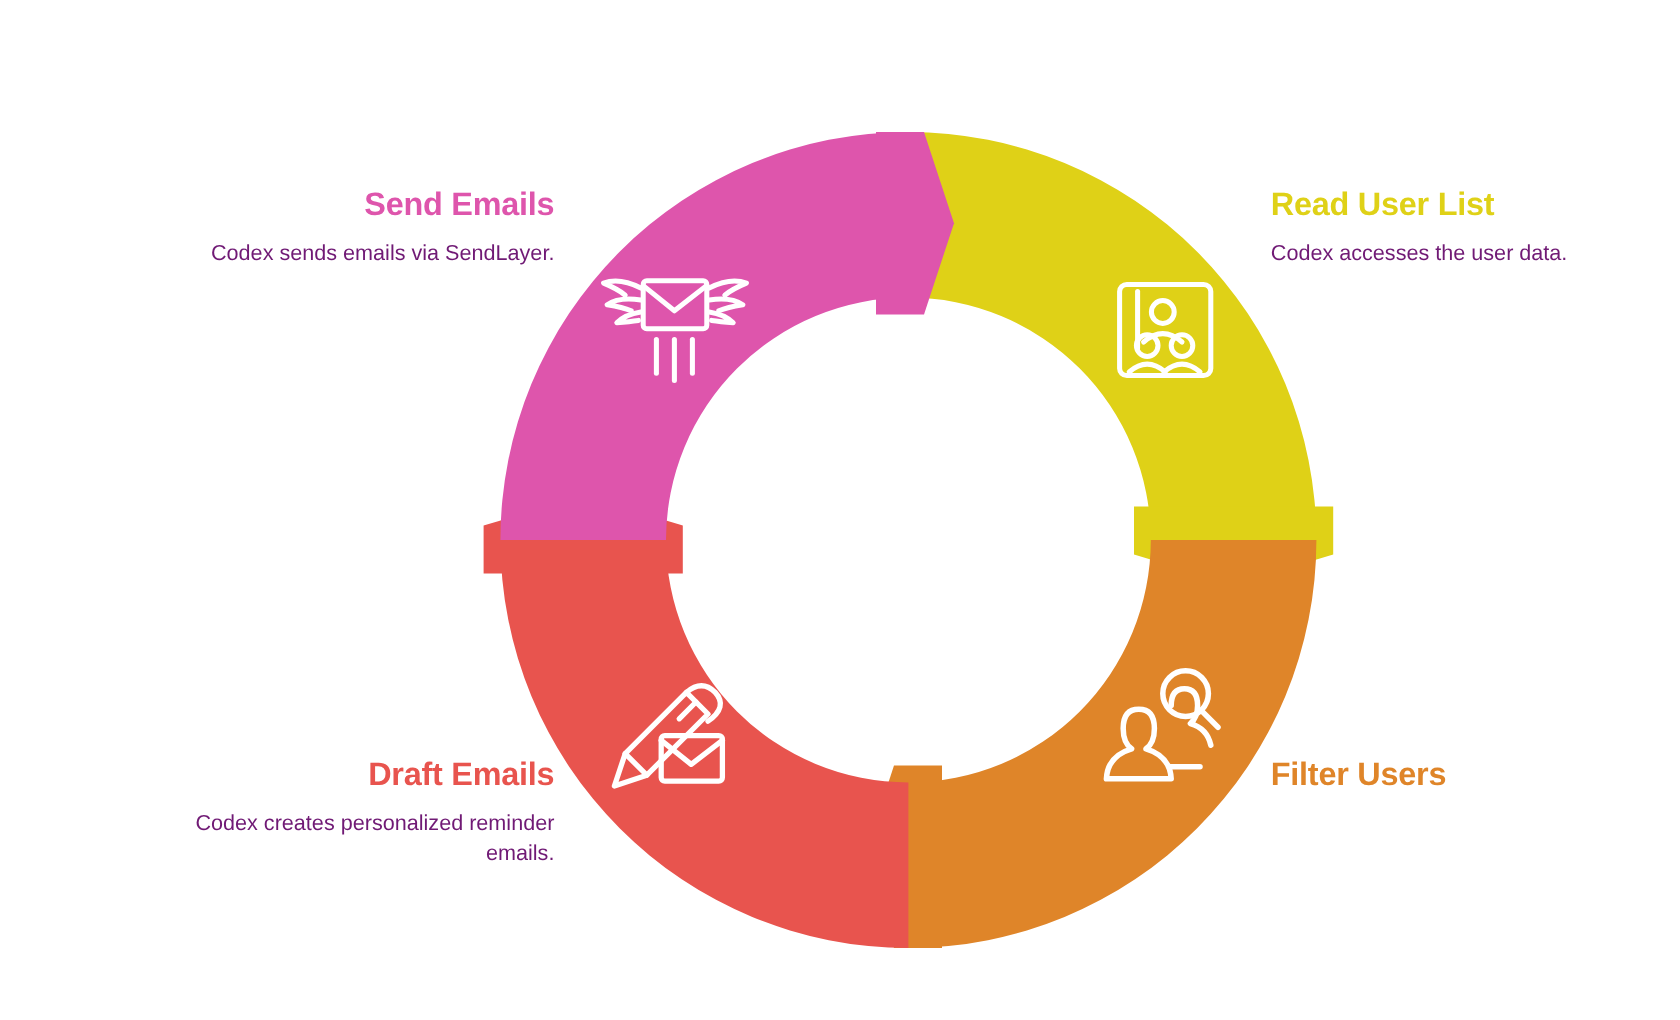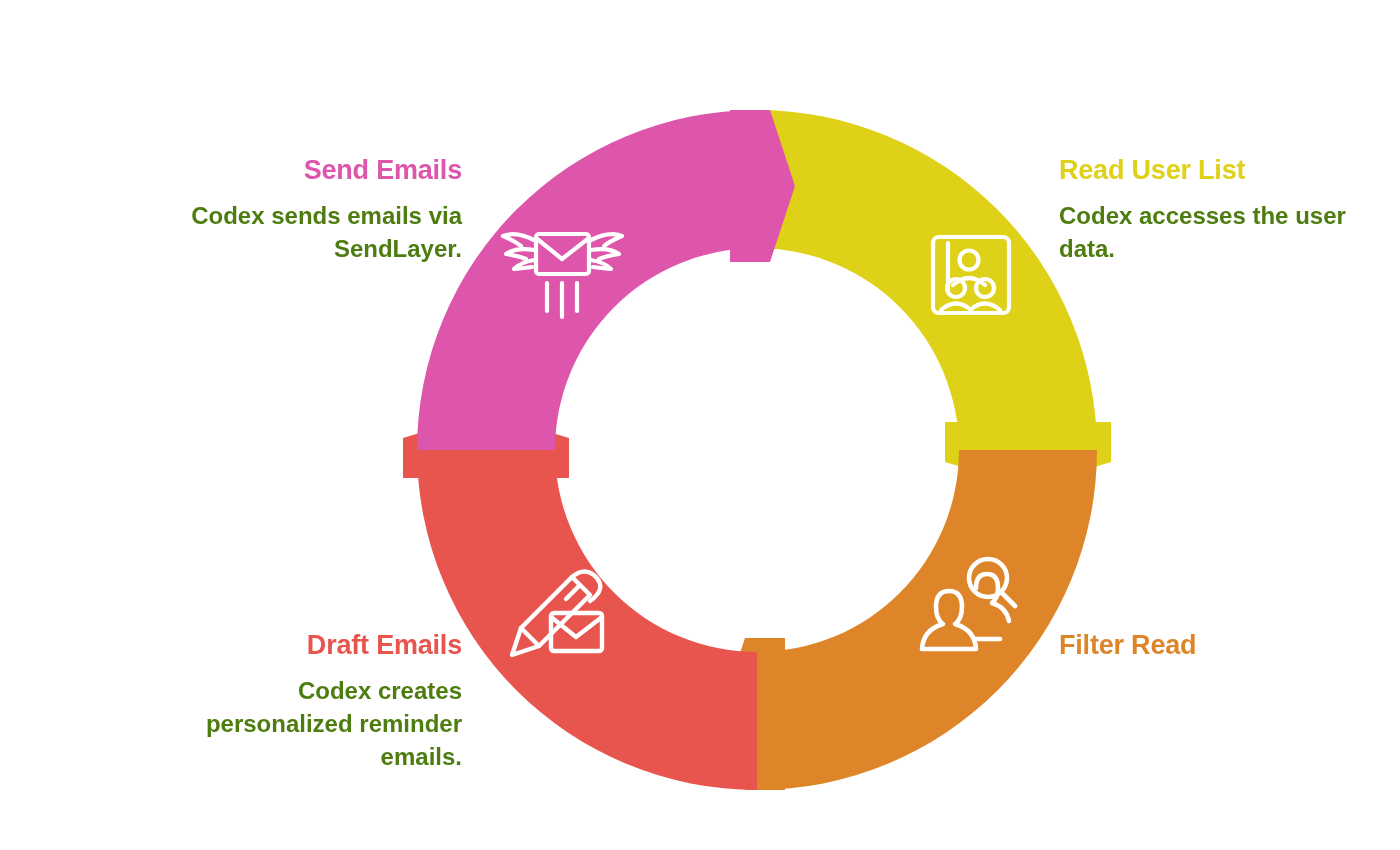--- a/index.html
+++ b/index.html
@@ -36,25 +36,25 @@
   .label-block.left  { text-align: right; }
 
   .label-title {
     font-size: 27px;
     font-weight: bold;
     line-height: 1.15;
     margin: 0 0 13px 0;
     letter-spacing: -0.2px;
   }
   .label-desc {
-    font-size: 24px;
+    font-size: 18px;
     line-height: 1.38;
-    color: #4d7c0f;
+    color: #701a75;
     margin: 0;
-    font-weight: 700;
+    font-weight: 400;
   }
 
   
   #block-send   { left: 115px; top: 155px; }
   #block-read   { left: 1012px; top: 155px; }
   #block-draft  { left: 115px; top: 630px; }
   #block-filter { left: 1012px; top: 630px; }
 </style>
 </head>
 <body style="background: rgb(255, 255, 255);">
@@ -179,16 +179,16 @@
     <p class="label-title" style="color: rgb(232, 84, 78);">Draft Emails</p>
     <p class="label-desc">Codex creates personalized reminder emails.</p>
   </div>
 
   <div class="label-block right" id="block-read">
     <p class="label-title" style="color: rgb(223, 209, 23);">Read User List</p>
     <p class="label-desc">Codex accesses the user data.</p>
   </div>
 
   <div class="label-block right" id="block-filter">
-    <p class="label-title" style="color: rgb(223, 133, 41);">Filter Read</p>
+    <p class="label-title" style="color: rgb(223, 133, 41);">Filter Users</p>
   </div>
 
 </div>
 
 </body></html>

